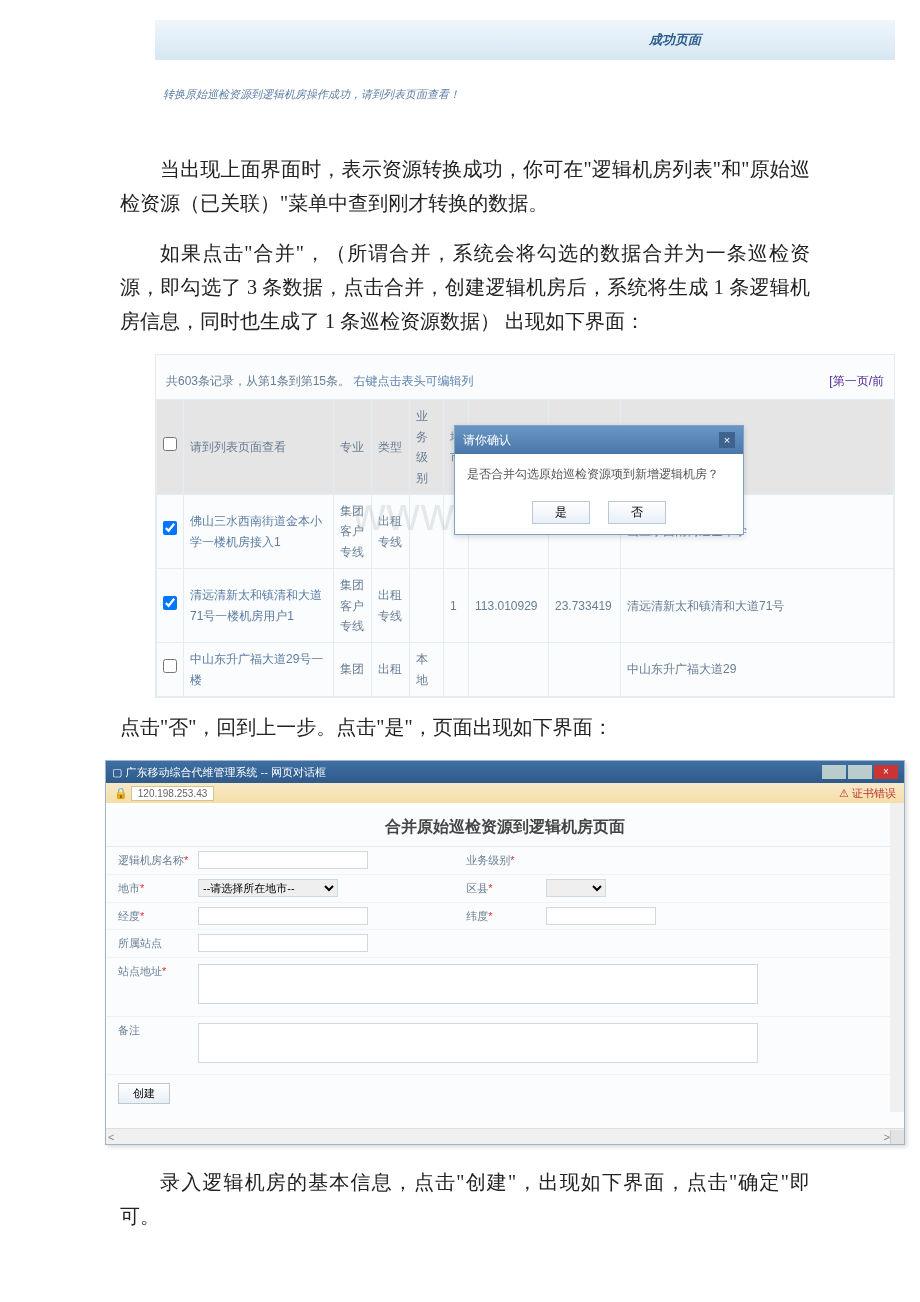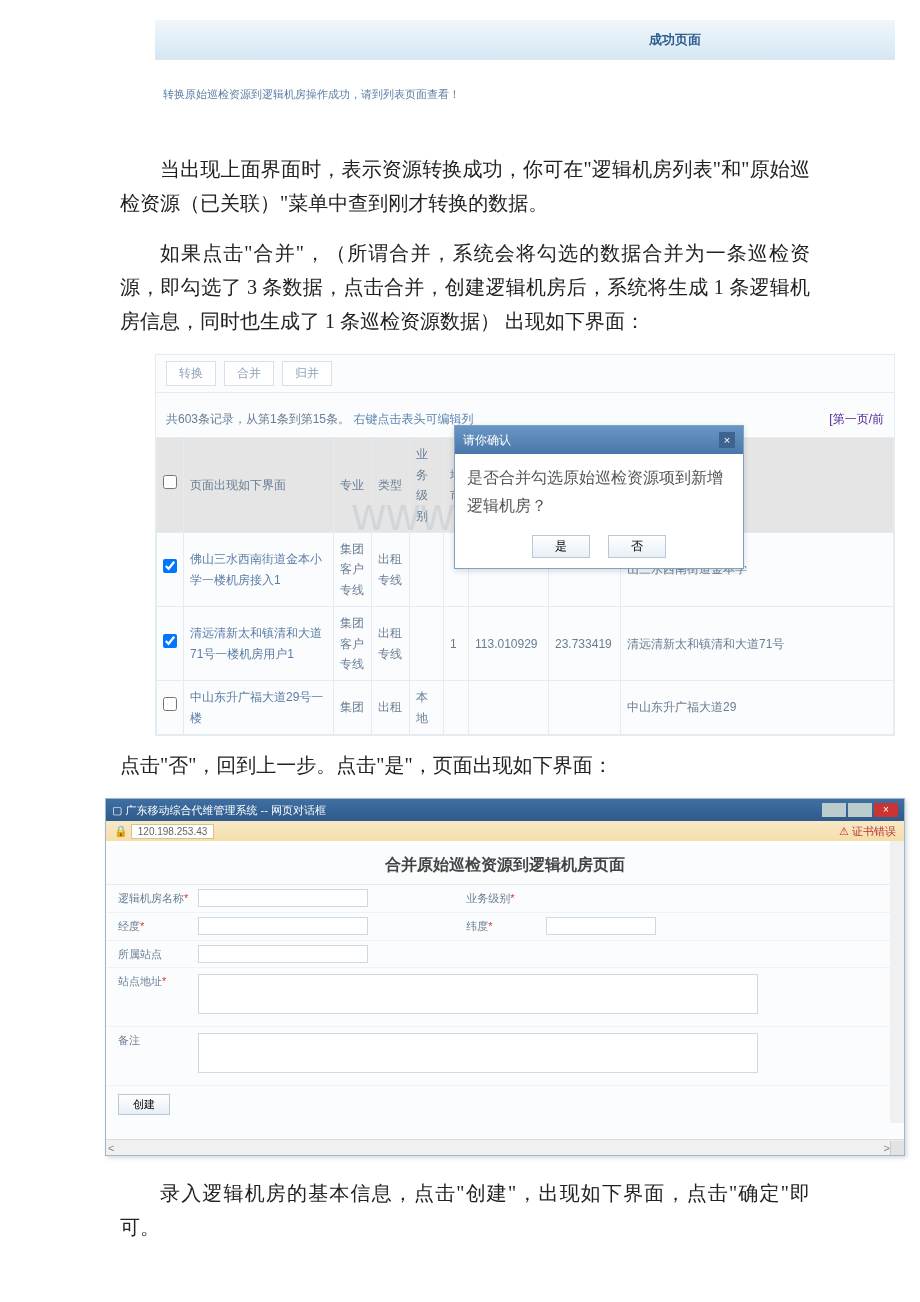--- a/index.html
+++ b/index.html
@@ -11,20 +11,21 @@
       color: #222;
       line-height: 1.7;
       padding: 20px 0;
     }
 
     
     .ss1 {
       margin: 0 0 30px 155px;
       width: 740px;
       overflow: hidden;
+      font-style: italic;
     }
     .ss1-banner {
       background: linear-gradient(#f0f6fb, #d5e7f3);
       height: 40px;
       display: flex;
       align-items: center;
       justify-content: center;
       padding-left: 300px;
     }
     .ss1-banner span {
@@ -117,21 +118,21 @@
       background: #3e638e;
       width: 16px; height: 16px;
       display: inline-flex;
       align-items: center; justify-content: center;
       font-size: 11px;
       cursor: pointer;
     }
     .ss2-dialog-body {
       padding: 10px 12px;
       color: #555;
-      font-size: 16px;
+      font-size: 12px;
     }
     .ss2-dialog-btns {
       display: flex;
       gap: 18px;
       justify-content: center;
       padding: 6px 0 10px;
     }
     .ss2-dbtn {
       border: 1px solid #b9c8d7;
       background: linear-gradient(#fff, #e8eff6);
@@ -225,37 +226,32 @@
   </div>
   <div class="ss1-msg">
     <span>转换原始巡检资源到逻辑机房操作成功，请到列表页面查看！</span>
   </div>
 </div>
 
 <p class="para">当出现上面界面时，表示资源转换成功，你可在"逻辑机房列表"和"原始巡检资源（已关联）"菜单中查到刚才转换的数据。</p>
 <p class="para">如果点击"合并"，（所谓合并，系统会将勾选的数据合并为一条巡检资源，即勾选了 3 条数据，点击合并，创建逻辑机房后，系统将生成 1 条逻辑机房信息，同时也生成了 1 条巡检资源数据） 出现如下界面：</p>
 
 <div class="ss2">
-  <div class="ss2-toolbar">
-    <button class="ss2-btn">转换</button>
-    <button class="ss2-btn">合并</button>
-    <button class="ss2-btn">归并</button>
-  </div>
   <div class="ss2-info">
     <span>
       <span>共603条记录，从第1条到第15条。</span>
       <span class="hint">右键点击表头可编辑列</span>
     </span>
     <span class="link">[第一页/前</span>
   </div>
   <table class="ss2-table">
     <thead>
       <tr>
         <th style="width:24px"><input type="checkbox" class="ss2-check" style=""></th>
-        <th style="width:150px">页面出现如下界面</th>
+        <th style="width:150px">请到列表页面查看</th>
         <th style="width:38px">专业</th>
         <th style="width:38px">类型</th>
         <th style="width:34px">业务
 级别</th>
         <th style="width:22px">地
 市</th>
         <th style="width:80px"></th>
         <th style="width:72px"></th>
         <th>属站点</th>
       </tr>
@@ -341,20 +337,30 @@
       <div class="ss3-inner-title">合并原始巡检资源到逻辑机房页面</div>
       <div class="ss3-form">
 
         <div class="ss3-row">
           <div class="ss3-label"><span>逻辑机房名称</span><span class="star">*</span></div>
           <div class="ss3-field"><input class="ss3-input" style=""></div>
           <div class="ss3-label"><span>业务级别</span><span class="star">*</span></div>
           <div class="ss3-field" style="flex:1.4"></div>
         </div>
 
+        <div class="ss3-row">
+          <div class="ss3-label"><span>地市</span><span class="star">*</span></div>
+          <div class="ss3-field">
+            <select class="ss3-select">
+              <option>--请选择所在地市--</option>
+            </select>
+          </div>
+          <div class="ss3-label"><span>区县</span><span class="star">*</span></div>
+          <div class="ss3-field" style="flex:1.4"><select class="ss3-small-sel"><option></option></select></div>
+        </div>
 
         <div class="ss3-row">
           <div class="ss3-label"><span>经度</span><span class="star">*</span></div>
           <div class="ss3-field"><input class="ss3-input" style=""></div>
           <div class="ss3-label"><span>纬度</span><span class="star">*</span></div>
           <div class="ss3-field" style="flex:1.4"><input class="ss3-input" style="width: 110px;"></div>
         </div>
 
         <div class="ss3-row">
           <div class="ss3-label"><span>所属站点</span></div>

